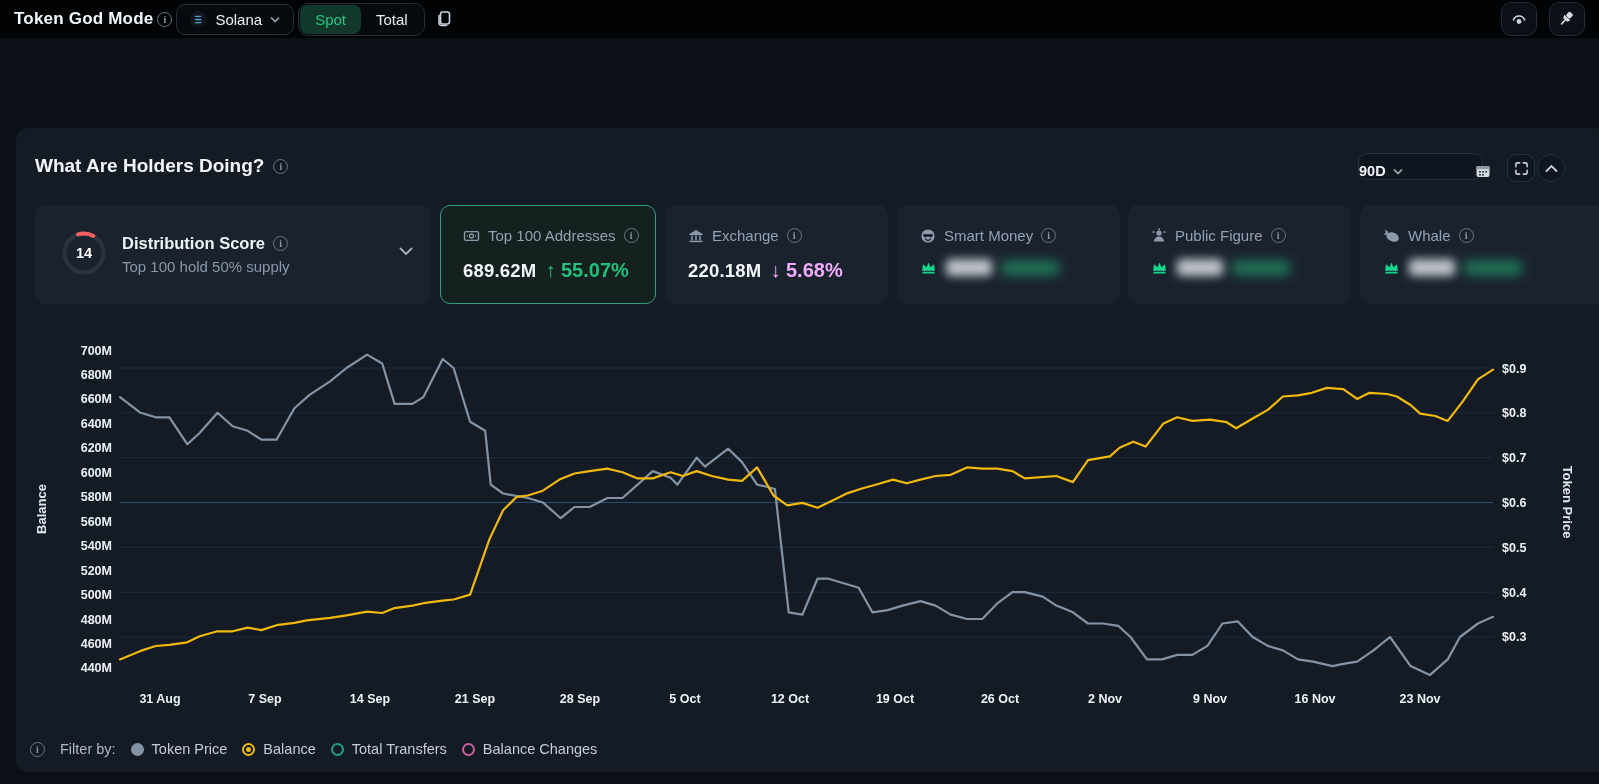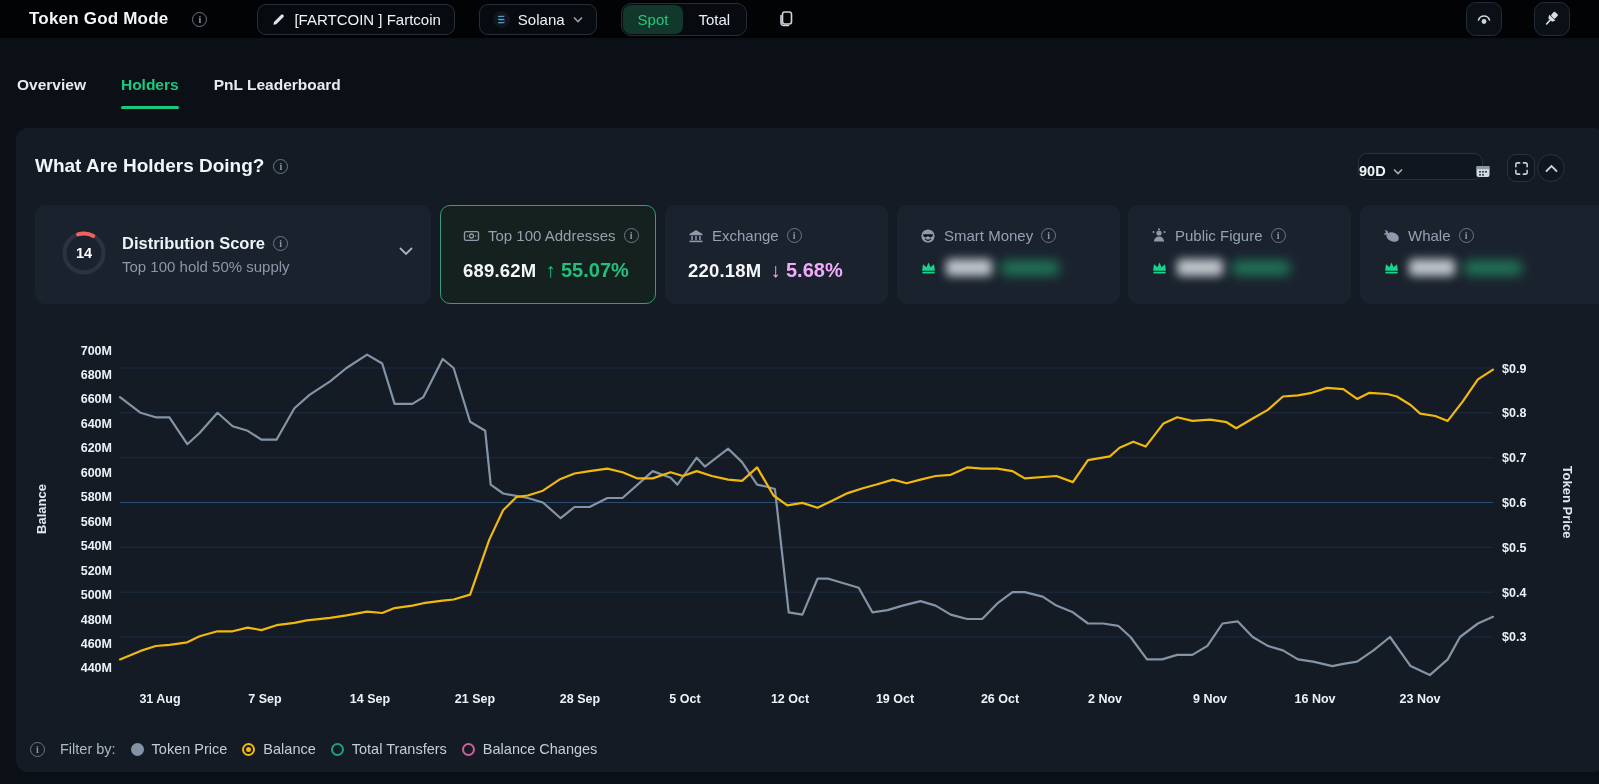--- a/index.html
+++ b/index.html
@@ -3,21 +3,21 @@
 <meta charset="utf-8">
 <style>
   * { margin:0; padding:0; box-sizing:border-box; }
   html,body { background:#05080c; }
   .page {
     position:relative; width:1599px; height:784px; overflow:hidden;
     background:#0b1017; font-family:"Liberation Sans", sans-serif; color:#e8eef6;
   }
   
   .topbar { position:absolute; top:0; left:0; width:1599px; height:38px;
-    background:#010305; display:flex; align-items:center; padding:0 29px; gap:24px; }
+    background:#010305; display:flex; align-items:center; padding:0 14px; gap:4px; }
   .brand { font-size:17px; font-weight:700; color:#f4f7fa; letter-spacing:.2px; }
   .i-ico { display:inline-flex; width:15px; height:15px; border:1.4px solid #6b7686;
     border-radius:50%; color:#8b96a6; align-items:center; justify-content:center;
     font-size:10px; font-weight:700; font-family:"Liberation Serif", serif; flex:0 0 auto; }
   .pill { display:flex; align-items:center; gap:8px; height:31px; padding:0 13px;
     border:1px solid #252f3c; border-radius:9px; background:#070b10; font-size:15px; color:#eef2f7; }
   .token-pill { margin-left:26px; font-weight:500; }
   .sol-circle { width:17px; height:17px; border-radius:50%; background:#10161e;
     display:flex; align-items:center; justify-content:center; }
   .chev { color:#93a0af; font-size:10px; }
@@ -89,26 +89,20 @@
 </style>
 </head>
 <body>
 
 <div class="page">
 
   <div class="topbar">
     <span class="brand">Token God Mode</span>
     <span class="i-ico">i</span>
 
-    <div class="pill token-pill">
-      <svg width="15" height="15" viewBox="0 0 16 16">
-          <path d="M2.5 13.5 L3.2 10.6 10.9 2.9 a1.25 1.25 0 0 1 1.8 0 l.6.6 a1.25 1.25 0 0 1 0 1.8 L5.6 13z" fill="#dfe6ee"></path>
-        </svg>
-      <span>[FARTCOIN ] Fartcoin</span>
-    </div>
 
     <div class="pill">
       <span class="sol-circle">
         <svg width="11" height="11" viewBox="0 0 16 16">
           <defs>
               <linearGradient id="solg" x1="0" y1="1" x2="1" y2="0">
             <stop offset="0" stop-color="#14f195"></stop>
                 <stop offset="1" stop-color="#9945ff"></stop>
           </linearGradient>
             </defs>
@@ -149,25 +143,20 @@
       <svg width="18" height="18" viewBox="0 0 18 18">
           <g transform="rotate(42 9 8)">
             <rect x="6.3" y="1.5" width="5.4" height="5.5" rx="1" fill="#d6dde6"></rect>
             <path d="M4.8 7.5 h8.4 l-1.6 3.2 h-5.2z" fill="#d6dde6"></path>
             <line x1="9" y1="10.7" x2="9" y2="16" stroke="#d6dde6" stroke-width="1.7" stroke-linecap="round"></line>
           </g>
         </svg>
     </span>
   </div>
 
-  <div class="tabsbar">
-    <span class="tab">Overview</span>
-    <span class="tab active">Holders</span>
-    <span class="tab">PnL Leaderboard</span>
-  </div>
 
   <div class="panel">
 
     <div class="panel-title-row">
       <span class="panel-title">What Are Holders Doing?</span>
       <span class="i-ico">i</span>
     </div>
 
     <div class="range-pill">
       <span class="range-main">

